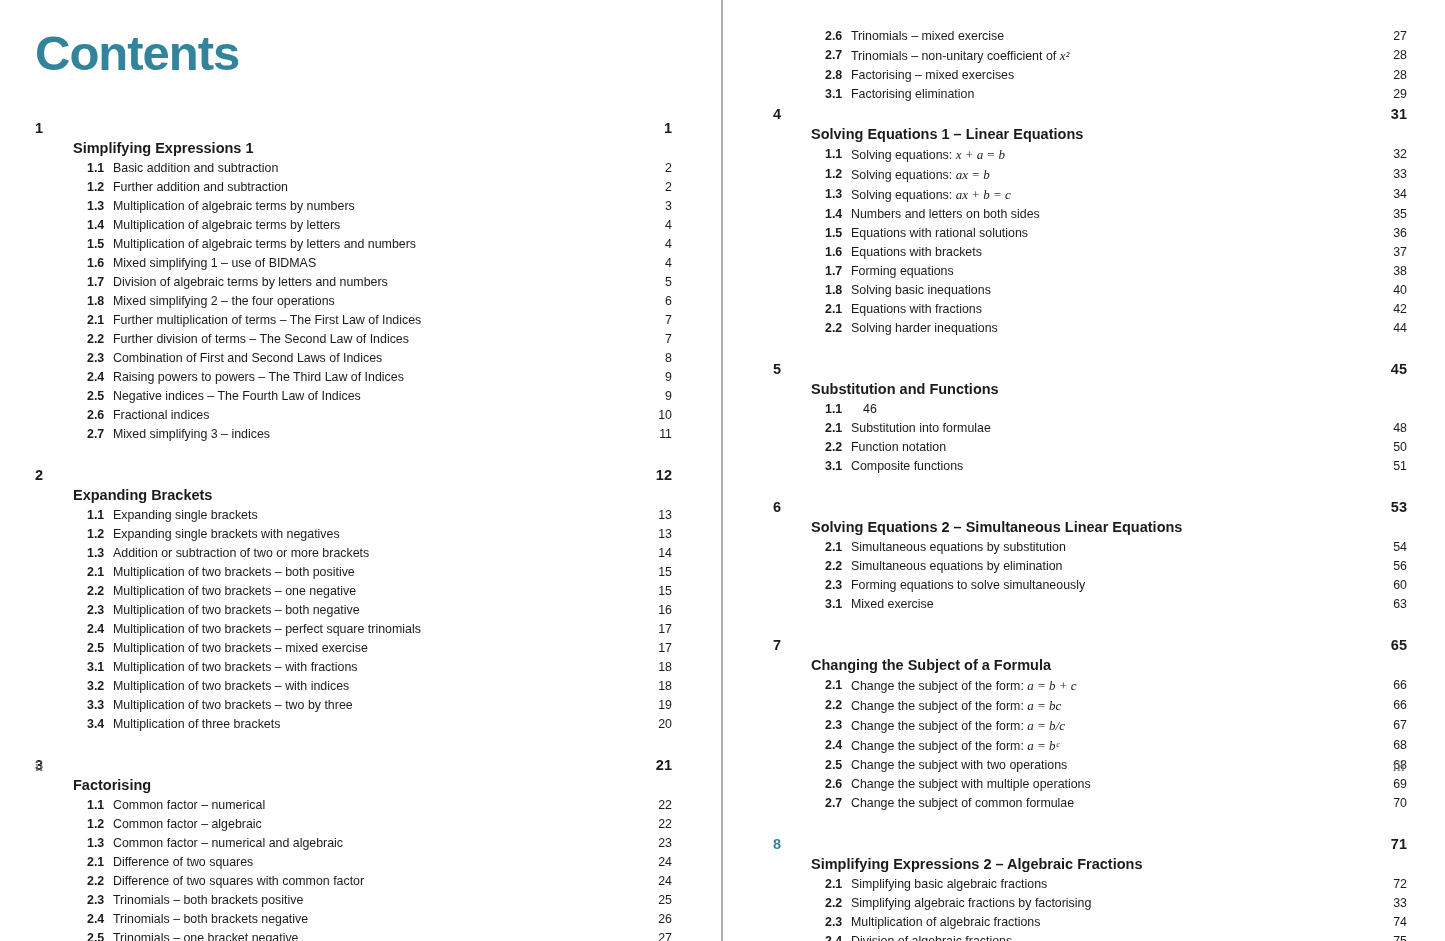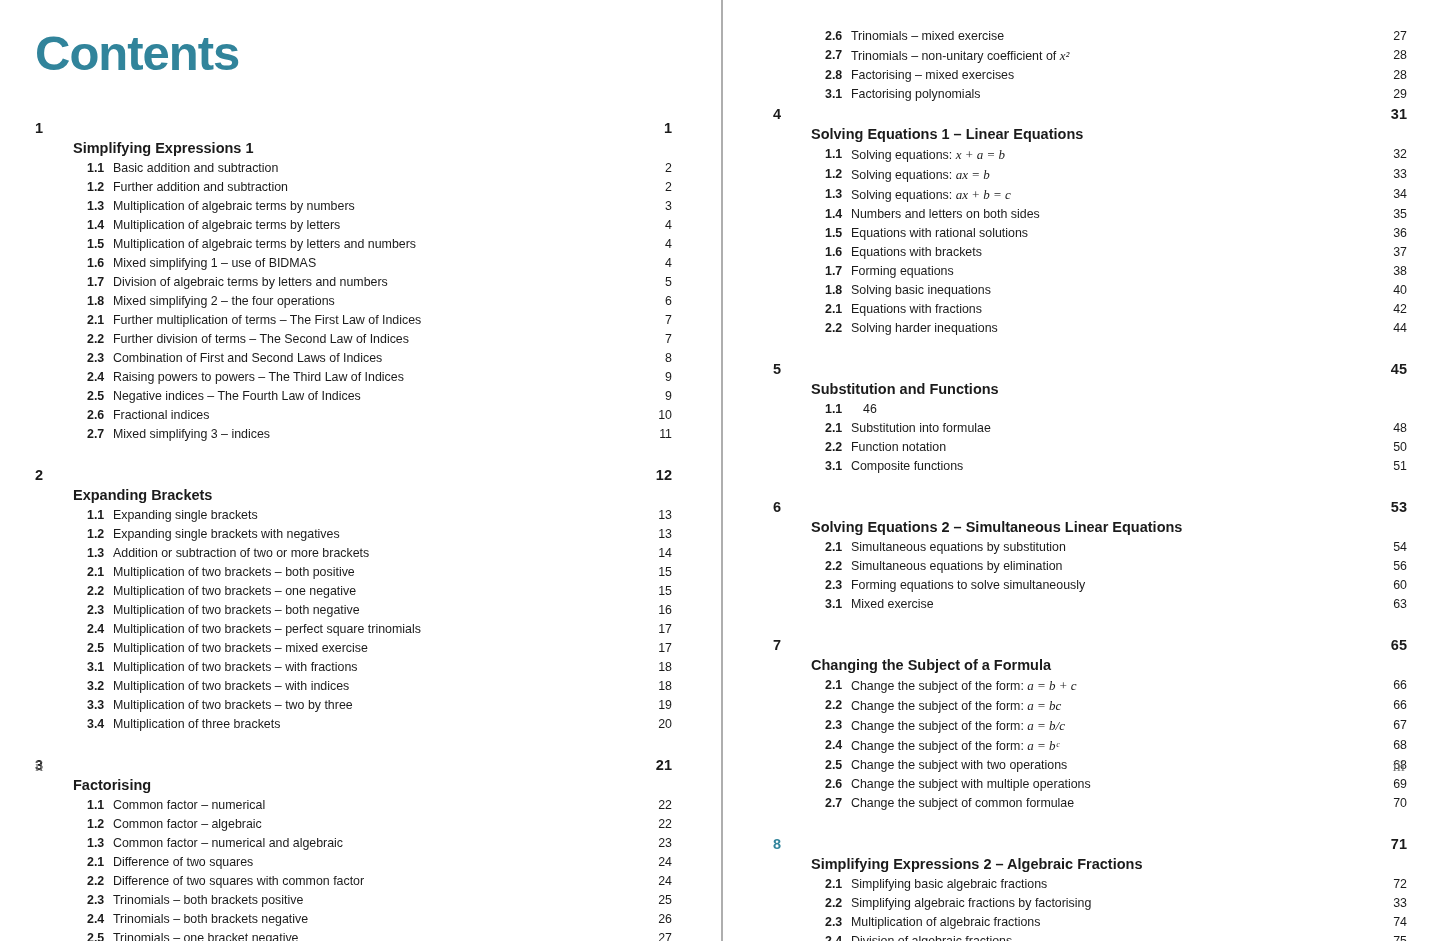--- a/index.html
+++ b/index.html
@@ -331,21 +331,21 @@
         </div>
         <div class="item-row">
           <span class="item-indent"></span>
           <span class="item-num">2.8</span>
           <span class="item-title">Factorising – mixed exercises</span>
           <span class="item-page">28</span>
         </div>
         <div class="item-row">
           <span class="item-indent"></span>
           <span class="item-num">3.1</span>
-          <span class="item-title">Factorising polynomials</span>
+          <span class="item-title">Factorising elimination</span>
           <span class="item-page">29</span>
         </div>
       </div>
     <div id="right-toc">
         <div class="chapter">
           <div class="chapter-row">
             <span class="ch-num">4</span>
             <span class="ch-title">Solving Equations 1 – Linear Equations</span>
             <span class="ch-page">31</span>
           </div>

